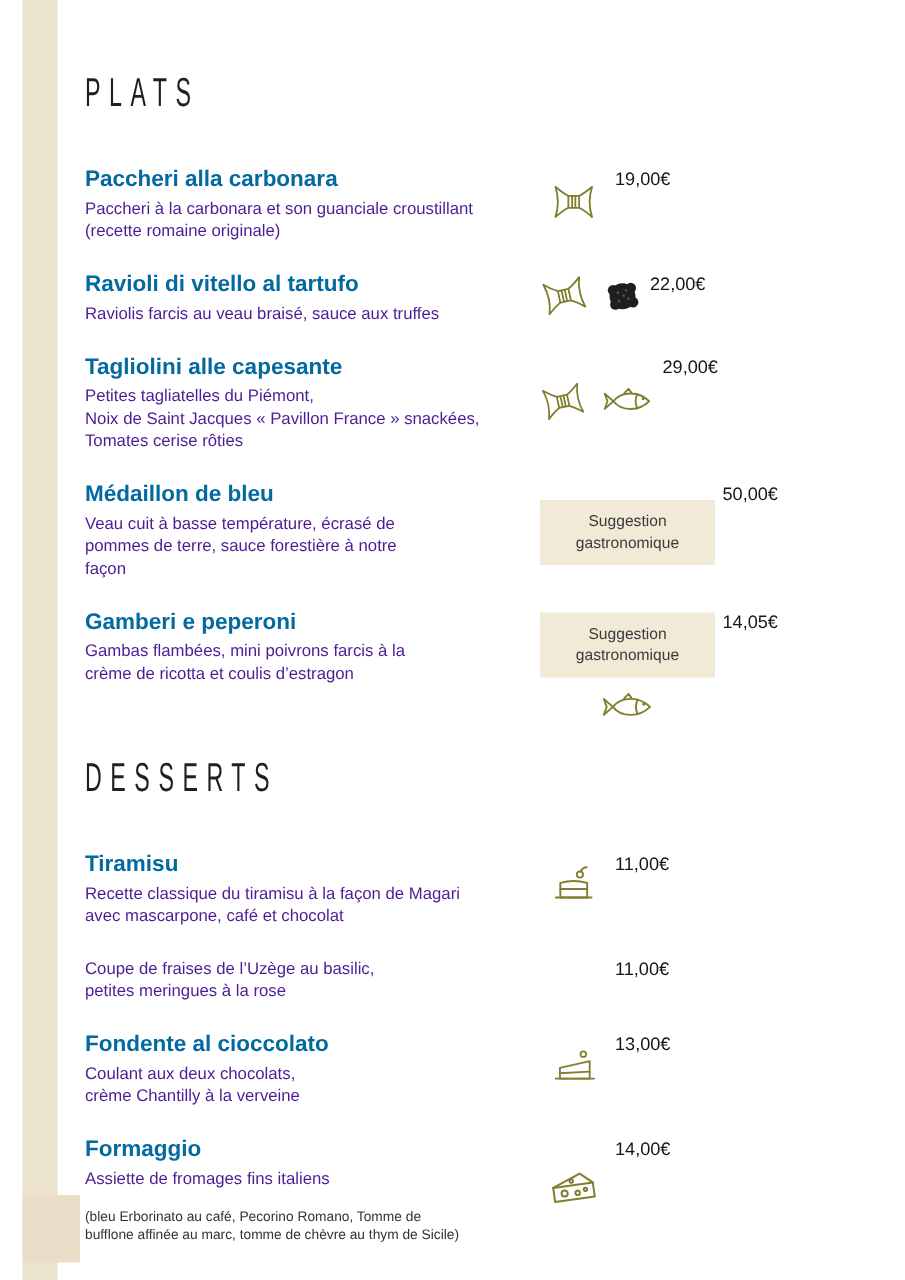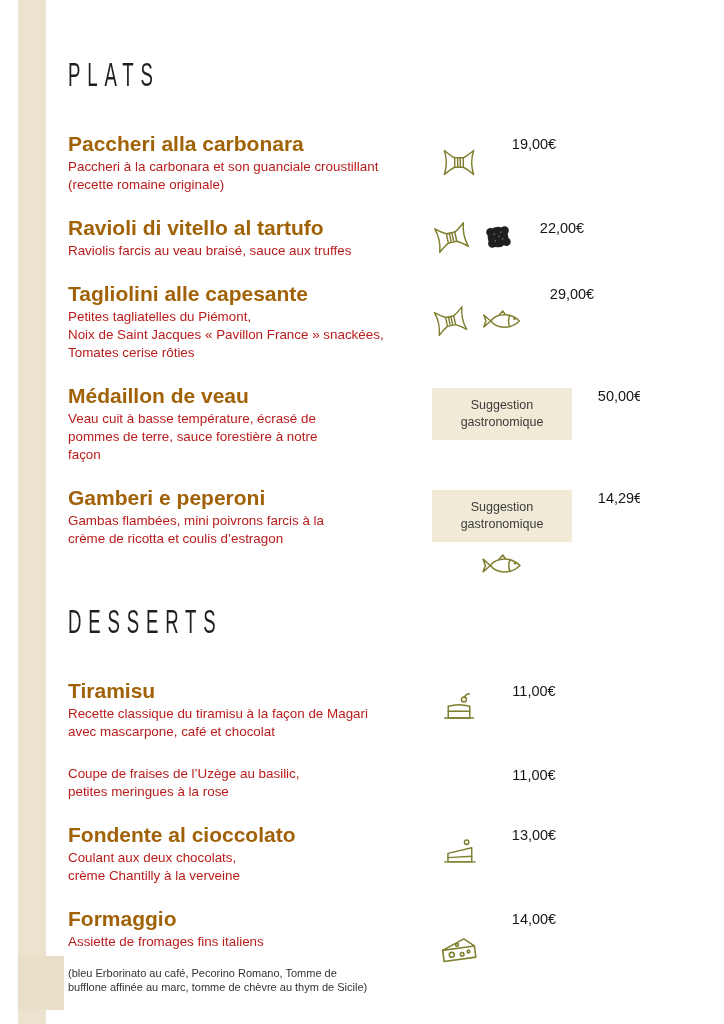--- a/index.html
+++ b/index.html
@@ -35,63 +35,63 @@
     line-height:30px;
   }
   .section-heading.desserts { margin-top:14px; }
   .item {
     display:grid;
     grid-template-columns:358px 1fr 84px;
     column-gap:6px;
     margin-bottom:24px;
   }
   .item-title {
-    font-size:21px;
+    font-size:18px;
     font-weight:700;
-    color:#a16207;
+    color:#0369a1;
     margin:0 0 5px 0;
     line-height:19px;
   }
   .item-desc {
     font-size:13.4px;
-    color:#b91c1c;
+    color:#4c1d95;
     line-height:18px;
     white-space:pre-line;
   }
   .fine-print {
     font-size:11px;
     color:#333333;
     line-height:14.5px;
     white-space:pre-line;
     margin-top:15px;
   }
   .item-icons {
     display:flex;
     flex-direction:column;
     align-items:center;
     justify-content:center;
     gap:10px;
   }
-  .item-icons.top { justify-content:flex-start; padding-top:2px; }
+  .item-icons.top { justify-content:center; padding-top:2px; }
   .icon-row { display:flex; align-items:center; gap:10px; }
   .ic { color:#7f7f2f; display:block; }
   .badge {
     background:#f1ead7;
     color:#3b3b3b;
     font-size:12.5px;
     line-height:1.35;
     text-align:center;
     padding:9px 16px;
     min-width:108px;
     white-space:pre-line;
   }
   .item-price {
     font-size:14.5px;
     color:#151515;
-    text-align:center;
+    text-align:left;
     padding-top:2px;
     white-space:nowrap;
   }
   .defs { position:absolute; width:0; height:0; overflow:hidden; }
 </style>
 </head>
 <body>
 
 <svg class="defs" aria-hidden="true">
   <defs>
@@ -212,21 +212,21 @@
           <span class="ic"><svg width="44" height="26">
                 <use href="#i-fish"></use>
               </svg></span>
         </div>
       </div>
       <div class="item-price">29,00€</div>
     </div>
 
     <div class="item">
       <div>
-        <div class="item-title">Médaillon de veau</div>
+        <div class="item-title">Médaillon de bleu</div>
         <div class="item-desc">Veau cuit à basse température, écrasé de
 pommes de terre, sauce forestière à notre
 façon</div>
       </div>
       <div class="item-icons top">
         <div class="badge">Suggestion
 gastronomique</div>
       </div>
       <div class="item-price">50,00€</div>
     </div>
@@ -237,21 +237,21 @@
         <div class="item-desc">Gambas flambées, mini poivrons farcis à la
 crème de ricotta et coulis d’estragon</div>
       </div>
       <div class="item-icons top">
         <div class="badge">Suggestion
 gastronomique</div>
         <span class="ic"><svg width="46" height="27">
               <use href="#i-fish"></use>
             </svg></span>
       </div>
-      <div class="item-price">14,29€</div>
+      <div class="item-price">14,05€</div>
     </div>
 
     <h2 class="section-heading desserts">DESSERTS</h2>
 
     <div class="item">
       <div>
         <div class="item-title">Tiramisu</div>
         <div class="item-desc">Recette classique du tiramisu à la façon de Magari
 avec mascarpone, café et chocolat</div>
       </div>

